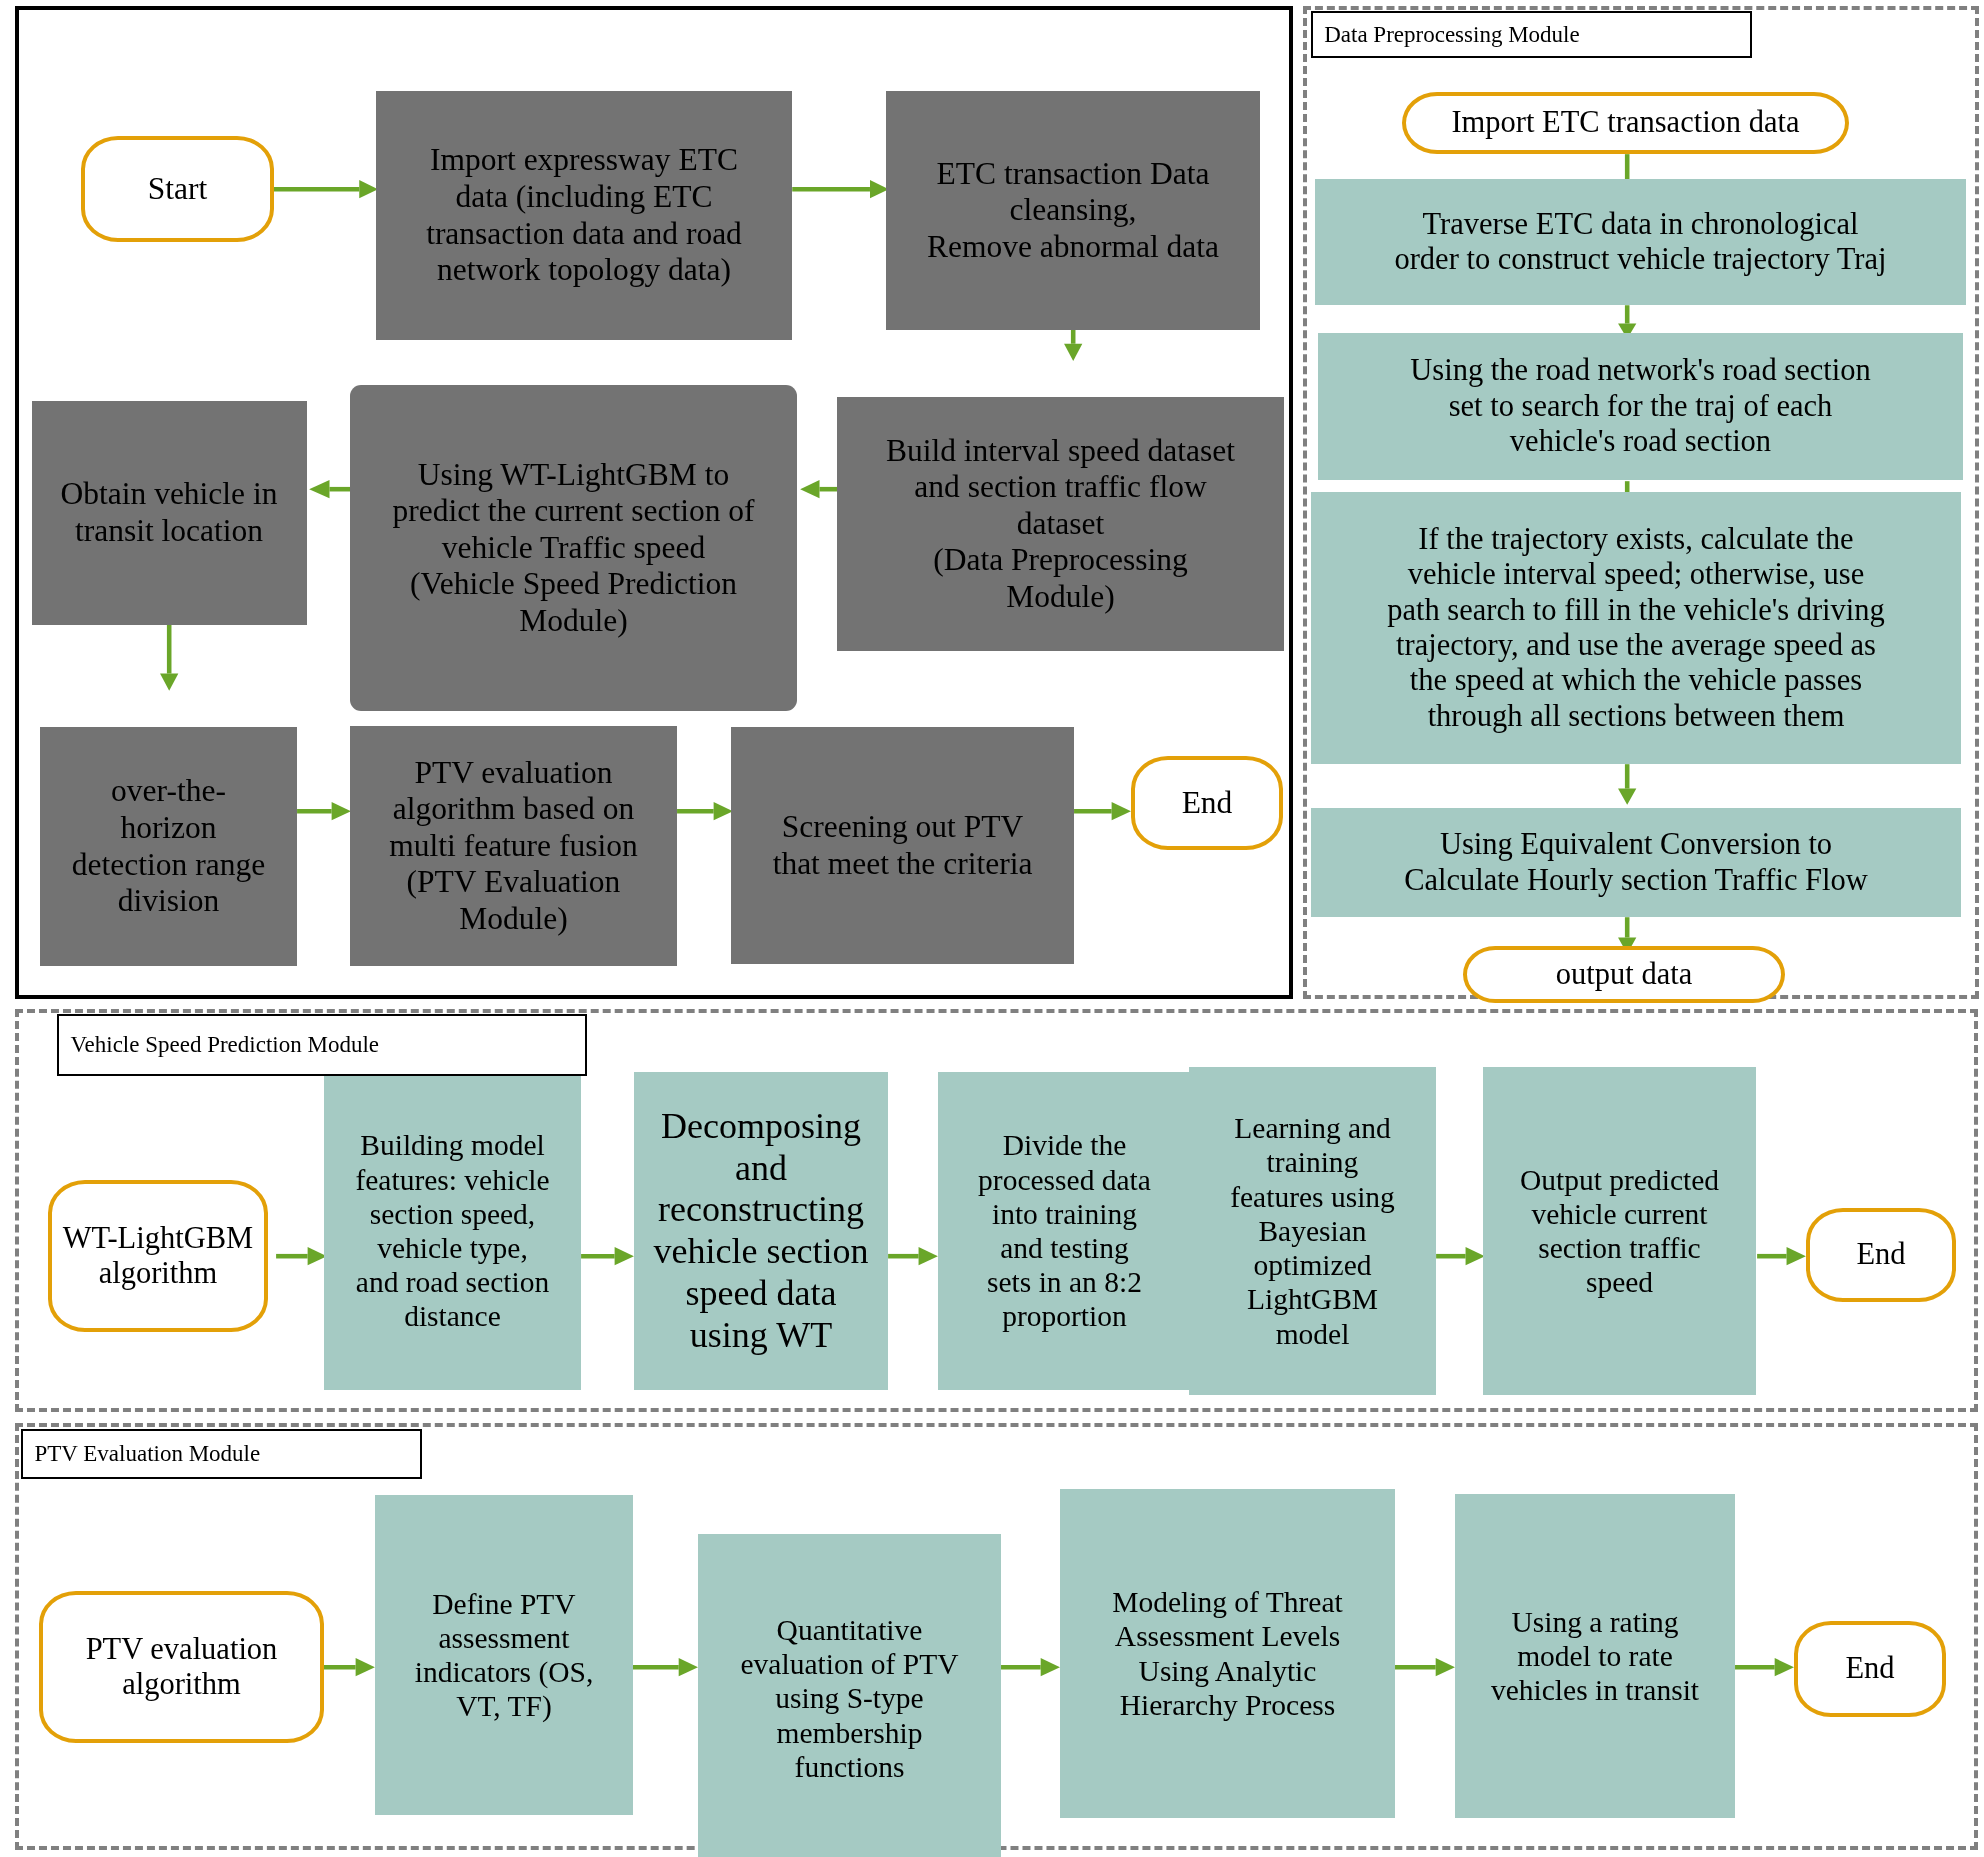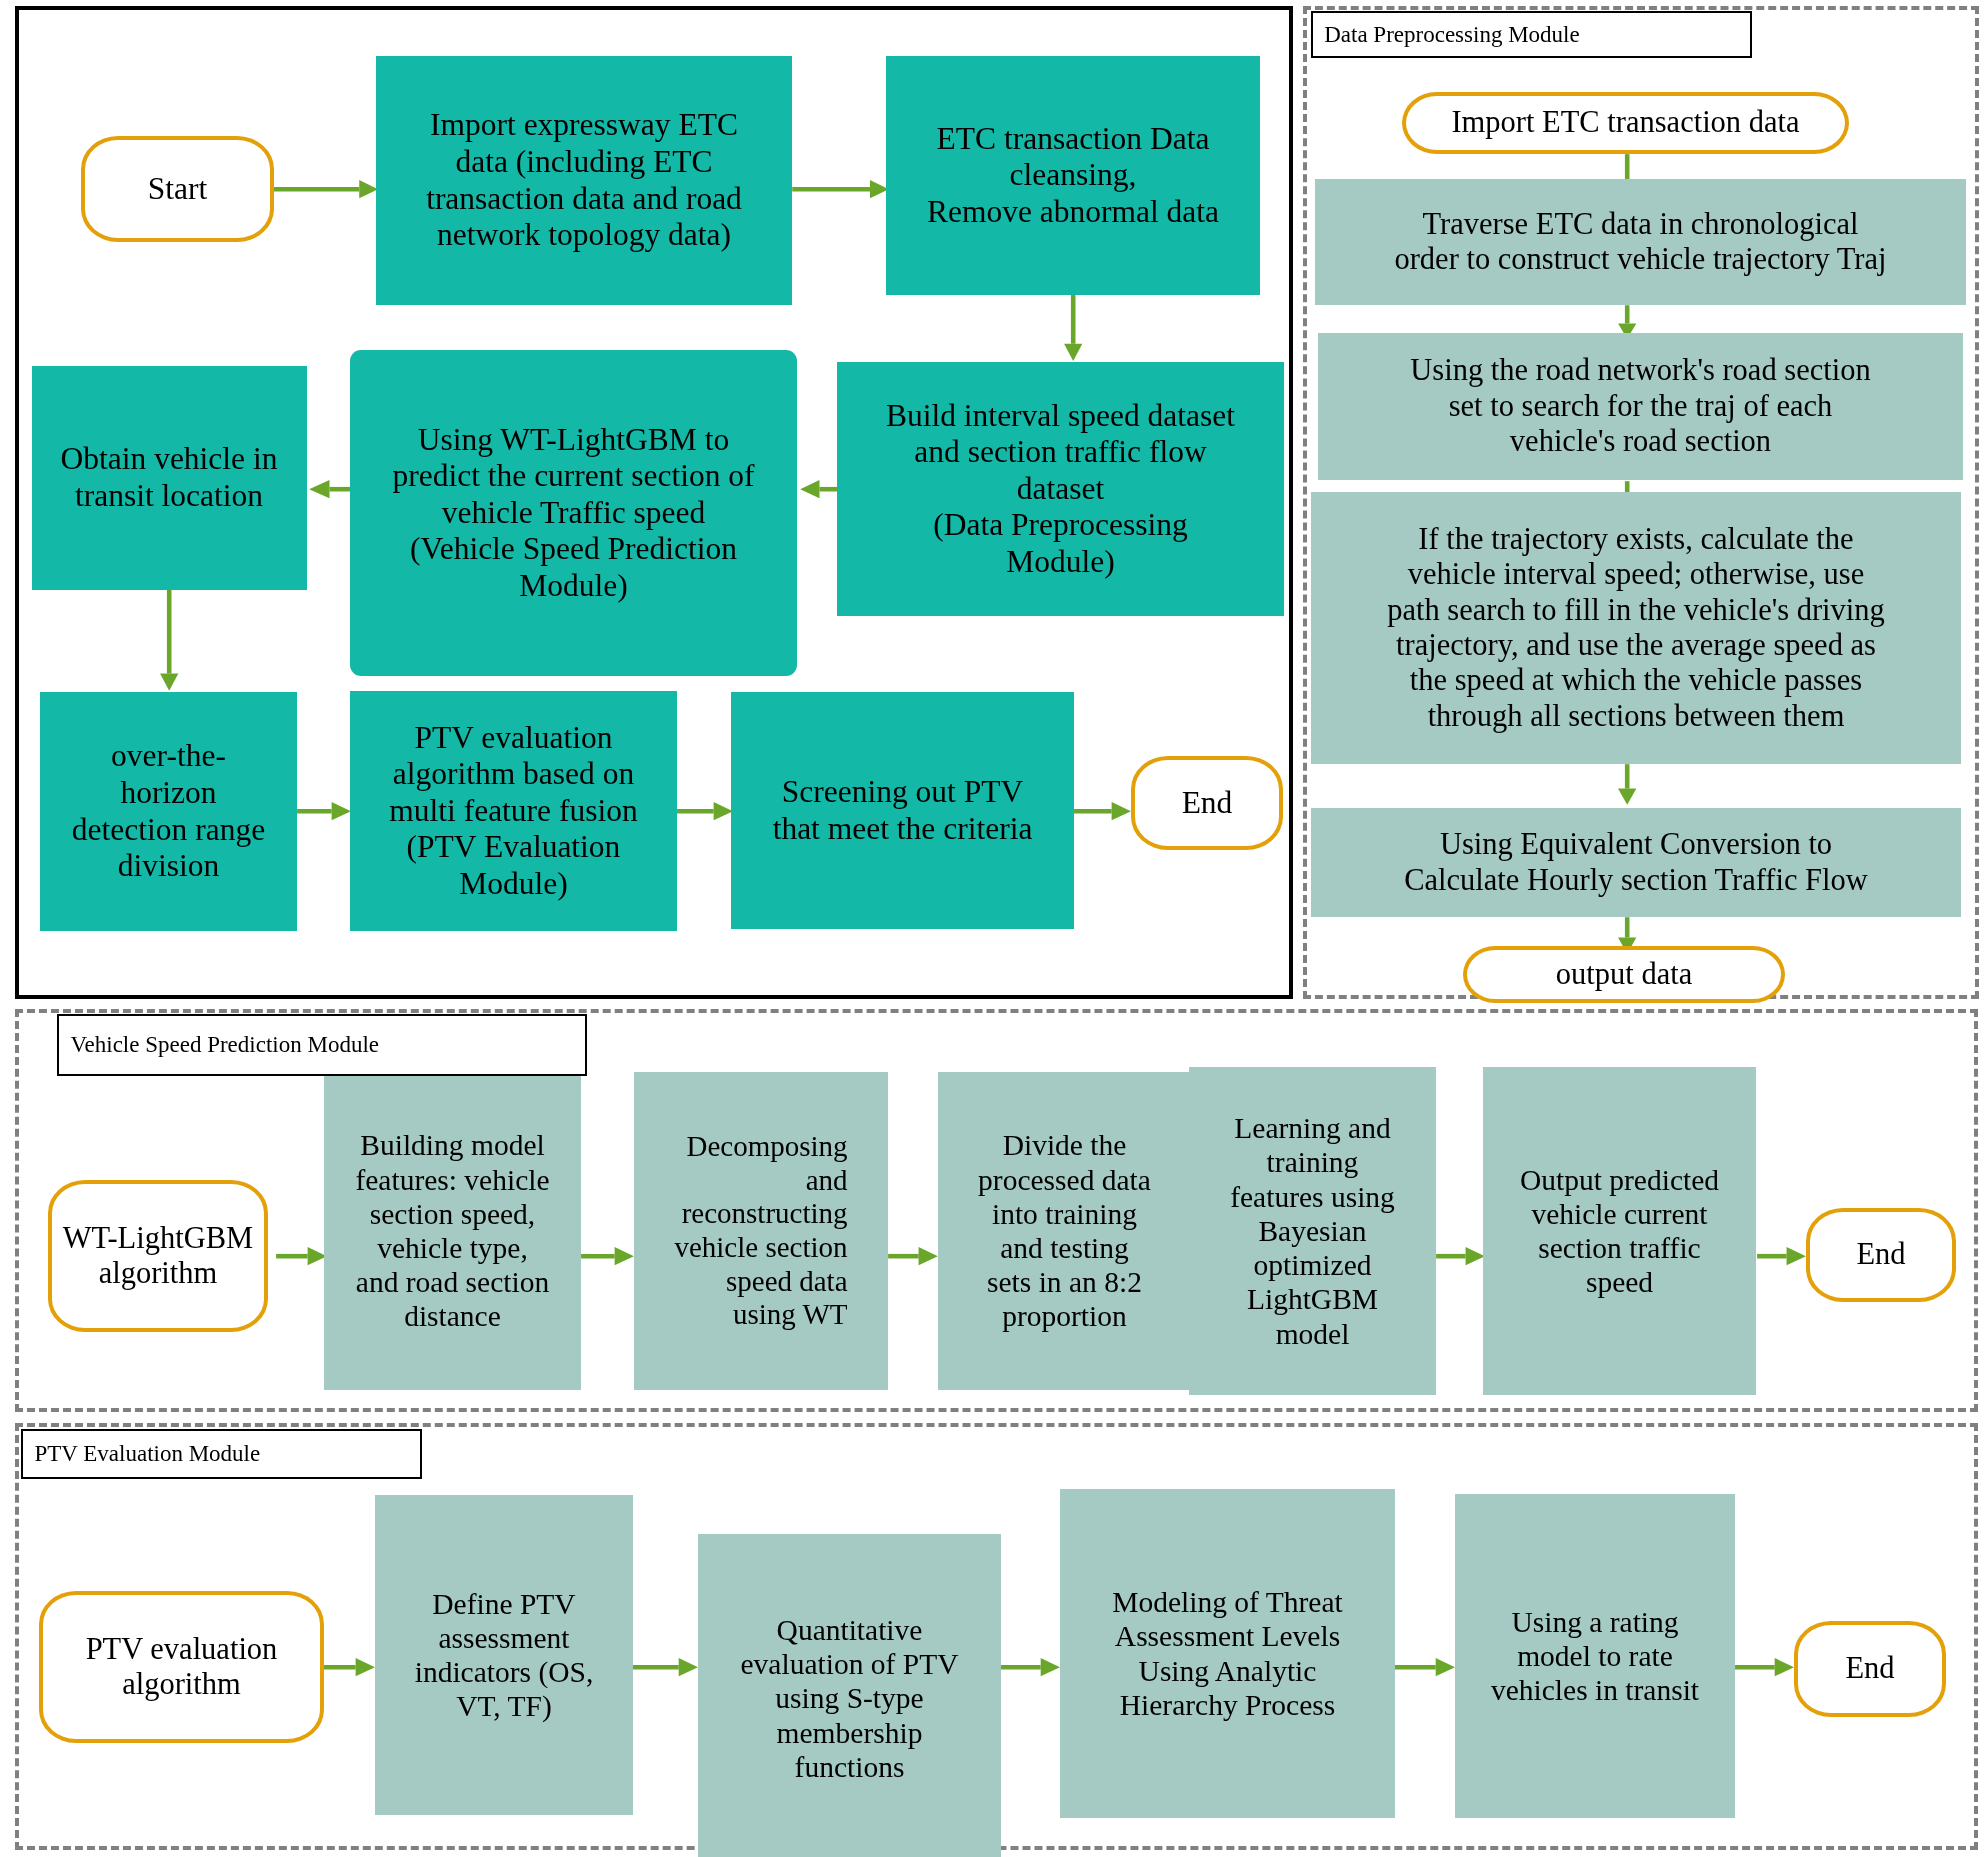--- a/index.html
+++ b/index.html
@@ -33,21 +33,21 @@
   
   .node {
     position:absolute;
     display:flex; align-items:center; justify-content:center;
     text-align:center;
     color:#000000;
     line-height:1.16;
     z-index:4;
     white-space:pre-line;
   }
-  .node.rect-light { background:#14b8a6; }
+  .node.rect-light { background:#737373;margin-top:35px; }
   .node.rect-teal  { background:#a5cac3; }
   .node.terminator {
     background:#ffffff;
     border:4.6px solid #e3a008;
     border-radius:37px/33px;
   }
   .node.terminator-wide {
     background:#ffffff;
     border:4.6px solid #e3a008;
     border-radius:43px/38px;
@@ -296,21 +296,21 @@
 distance</span>
   </div>
 
   <div class="conn" style="left:581px; top:1244px; width:53px; height:24.4px;">
     <svg width="53" height="24.4" viewBox="0 0 104 48">
       <line x1="0" y1="24" x2="66" y2="24" stroke="#6aa629" stroke-width="9"></line>
       <polygon points="66,6 104,24 66,42" fill="#6aa629"></polygon>
     </svg>
   </div>
 
-  <div class="node rect-teal" style="left:634px; top:1072px; width:254px; height:318px; font-size:29px; padding:0 5.1px;text-align:right;">
+  <div class="node rect-teal" style="left:634px; top:1072px; width:254px; height:318px; font-size:36px; padding:0 5.1px;">
     <span>Decomposing
 and
 reconstructing
 vehicle section
 speed data
 using WT</span>
   </div>
 
   <div class="conn" style="left:888px; top:1244px; width:50px; height:24.4px;">
     <svg width="50" height="24.4" viewBox="0 0 98 48">

